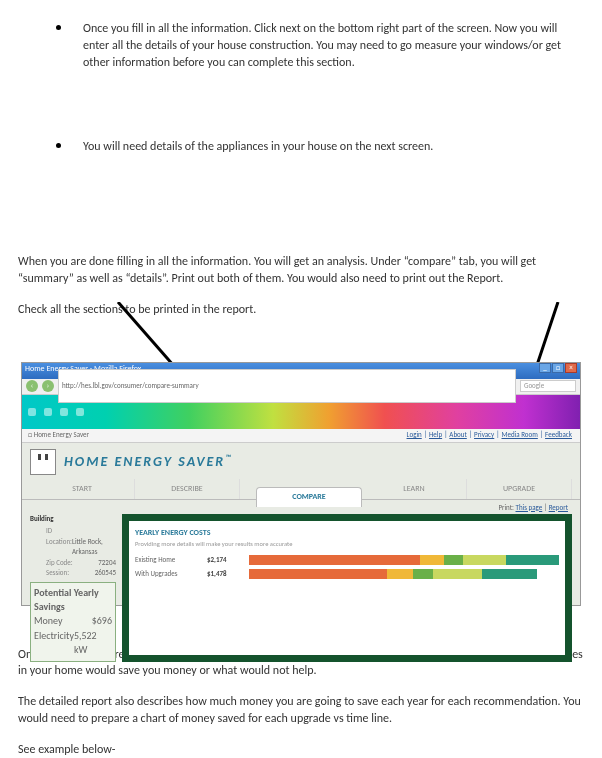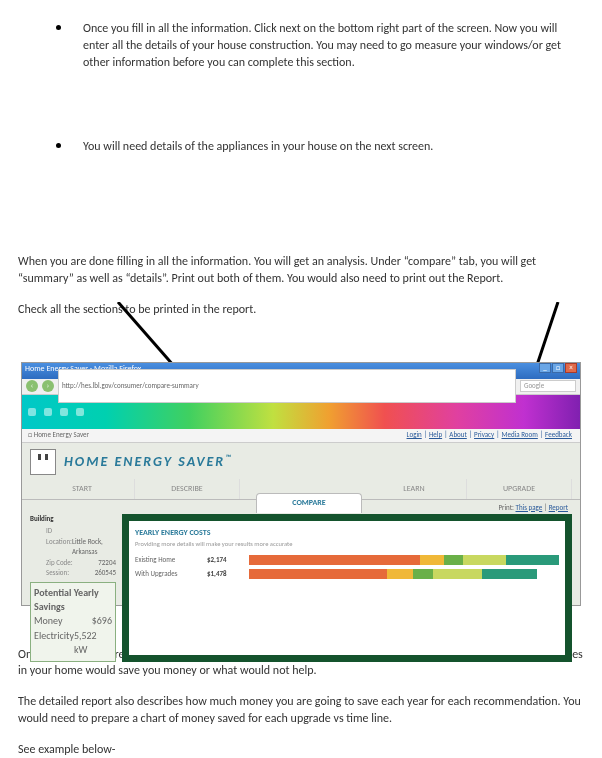--- a/index.html
+++ b/index.html
@@ -96,21 +96,21 @@
   }
   .logo-row { display:flex; align-items:center; gap:8px; margin-bottom:4px;}
   .plug-icon { width:26px; height:26px; background:#fff; border:1px solid #888; position:relative; }
   .plug-icon::before, .plug-icon::after { content:''; position:absolute; width:3px; height:6px; background:#444; top:4px; }
   .plug-icon::before { left:7px; }
   .plug-icon::after { right:7px; }
   .app-title { font-size:14px; font-weight:bold; color:#2a7a9a; letter-spacing:2px; font-style:italic;}
   .sup { font-size:8px; vertical-align:super; }
   .tabs-row { display:flex; border-bottom:1px solid #bbb; margin:0 -8px; padding:0 8px;align-items:center;}
   .tab { flex:1; height:20px; display:flex; align-items:center; justify-content:center; font-size:8px; color:#888; border-right:1px solid #ddd;}
-  .tab.active { background:#fff; color:#2a7a9a; font-weight:bold; border:1px solid #bbb; border-bottom:none; border-radius:4px 4px 0 0; position:relative; top:14px;margin-left:16px;}
+  .tab.active { background:#fff; color:#2a7a9a; font-weight:bold; border:1px solid #bbb; border-bottom:none; border-radius:4px 4px 0 0; position:relative; top:8px;margin-left:16px;}
   .subtabs { font-size:7px; text-align:center; padding:3px 0; color:#888; border-bottom:1px solid #ddd; background:#fff; margin:0 -8px;}
   .subtabs .active-sub { color:#2a7a9a; font-weight:bold;}
   .print-row { text-align:right; font-size:7px; color:#666; padding:3px 4px 0 0;}
   .print-row a { color:#2a5a9a; text-decoration:underline;}
   .main-area { display:flex; gap:6px; margin-top:2px;}
   .sidebar { width:86px; font-size:7px; color:#666; }
   .sidebar-title { color:#333; font-weight:bold; margin-bottom:2px;}
   .sidebar-row { display:flex; justify-content:space-between; margin-bottom:1px;}
   .sidebar-label { color:#888;margin-left:16px;}
   .savings-box { border:1px solid #8ab080; background:#f0f4ec; padding:3px; margin-top:4px; font-size:10px;}

